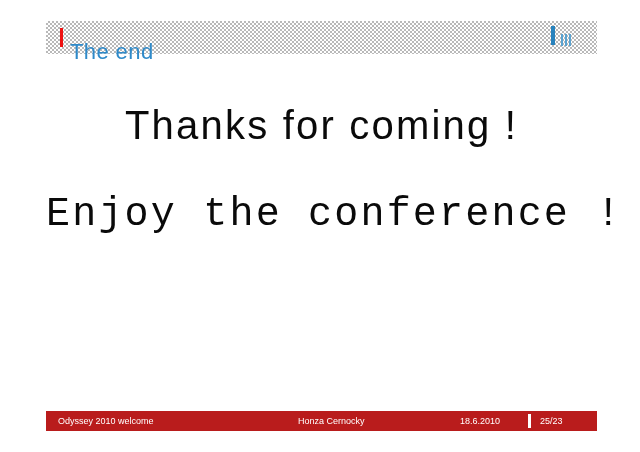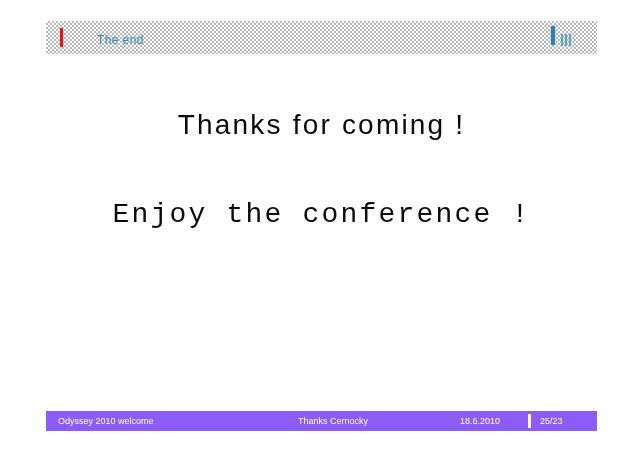--- a/index.html
+++ b/index.html
@@ -44,28 +44,27 @@
     left: 14px;
     top: 7px;
     width: 3px;
     height: 19px;
     background: #ee1111;
   }
 
   #slide-title {
     position: absolute;
     left: 24px;
-    top: 8px;
-    font-size: 12px;
+    top: 20px;
+    font-size: 22px;
     line-height: 22px;
     color: #2f8ac9;
     font-family: "Liberation Sans", sans-serif;
     letter-spacing: 0.4px;
     white-space: nowrap;
-    margin-left: 27px;
   }
 
   
   #header-logo {
     position: absolute;
     right: 18px;
     top: 5px;
     width: 28px;
     height: 23px;
   }
@@ -91,37 +90,37 @@
   
   #body-content {
     position: absolute;
     left: 46px;
     top: 90px;
     width: 551px;
     text-align: center;
   }
   .body-line {
     font-family: "Liberation Sans", sans-serif;
-    font-size: 28px;
+    font-size: 40px;
     line-height: 42px;
     color: #0a0a0a;
     letter-spacing: 2.2px;
     white-space: nowrap;
   }
   #body-line-1 { margin-top: 14px; }
   #body-line-2 { margin-top: 48px; font-family: Liberation Mono, monospace; }
 
   
   #footer-bar {
     position: absolute;
     left: 46px;
     top: 411px;
     width: 551px;
     height: 20px;
-    background: #8b5cf6;
+    background: #b91c1c;
   }
   .footer-text {
     position: absolute;
     top: 4px;
     font-family: "Liberation Sans", sans-serif;
     font-size: 9px;
     line-height: 12px;
     color: #ffffff;
     white-space: nowrap;
   }
@@ -155,19 +154,19 @@
     </div>
   </div>
 
   <div id="body-content">
     <div class="body-line" id="body-line-1">Thanks for coming !</div>
     <div class="body-line" id="body-line-2">Enjoy the conference !</div>
   </div>
 
   <div id="footer-bar">
     <span class="footer-text" id="footer-event">Odyssey 2010 welcome</span>
-    <span class="footer-text" id="footer-author">Thanks Cernocky</span>
+    <span class="footer-text" id="footer-author">Honza Cernocky</span>
     <span class="footer-text" id="footer-date">18.6.2010</span>
     <span id="footer-separator"></span>
     <span class="footer-text" id="footer-pages">25/23</span>
   </div>
 
 </div>
 
 </body></html>

